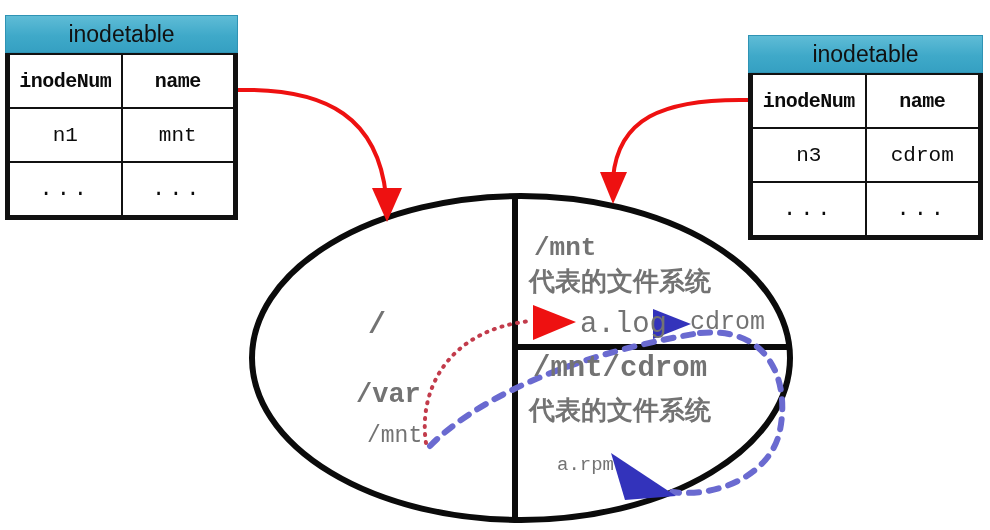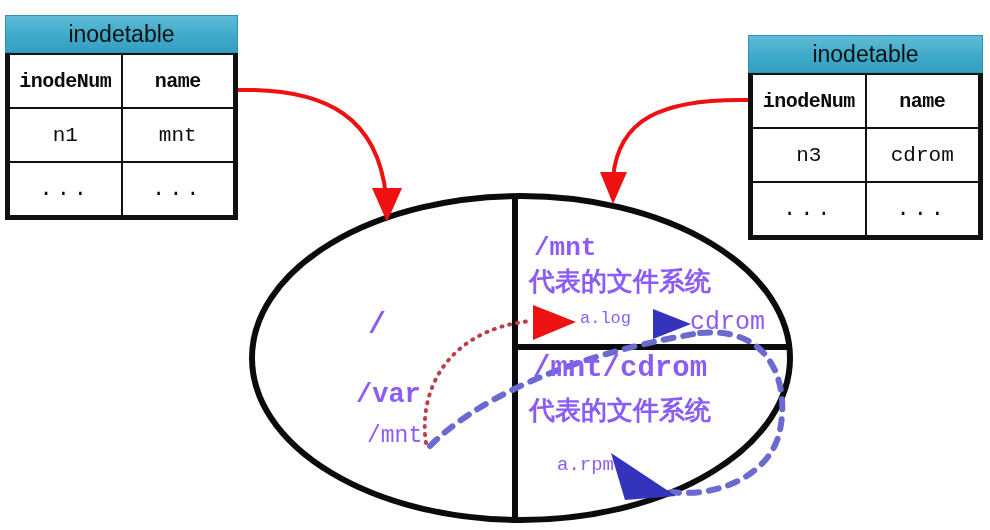--- a/index.html
+++ b/index.html
@@ -63,21 +63,21 @@
   }
   .inode-table td.dots {
     letter-spacing: 4px;
     font-size: 22px;
   }
 
   
   .dlabel {
     position: absolute;
     white-space: nowrap;
-    color: #8b5cf6;
+    color: #737373;
     line-height: 1;
   }
   .mono-b {
     font-family: "Liberation Mono", monospace;
     font-weight: bold;
   }
   .mono-r {
     font-family: "Liberation Mono", monospace;
     font-weight: normal;
   }
@@ -165,21 +165,21 @@
 <div class="dlabel mono-b" style="left:368px; top:310px; font-size:30px;">/</div>
 
 <div class="dlabel mono-b" style="left:356px; top:382px; font-size:27px;text-align:right;">/var</div>
 
 <div class="dlabel mono-r" style="left:367px; top:425px; font-size:23px;">/mnt</div>
 
 <div class="dlabel mono-b" style="left:534px; top:235px; font-size:26px;">/mnt</div>
 
 <div class="dlabel cjk" style="left:529px; top:270px; font-size:26px;">代表的文件系统</div>
 
-<div class="dlabel mono-r" style="left:580px; top:310px; font-size:17px;">a.log</div>
+<div class="dlabel mono-r" style="left:580px; top:310px; font-size:29px;">a.log</div>
 
 <div class="dlabel mono-r" style="left:690px; top:310px; font-size:25px;">cdrom</div>
 
 <div class="dlabel mono-b" style="left:533px; top:354px; font-size:29px;">/mnt/cdrom</div>
 
 <div class="dlabel cjk" style="left:529px; top:399px; font-size:26px;">代表的文件系统</div>
 
 <div class="dlabel mono-r" style="left:557px; top:456px; font-size:19px;">a.rpm</div>
 
 </body></html>

